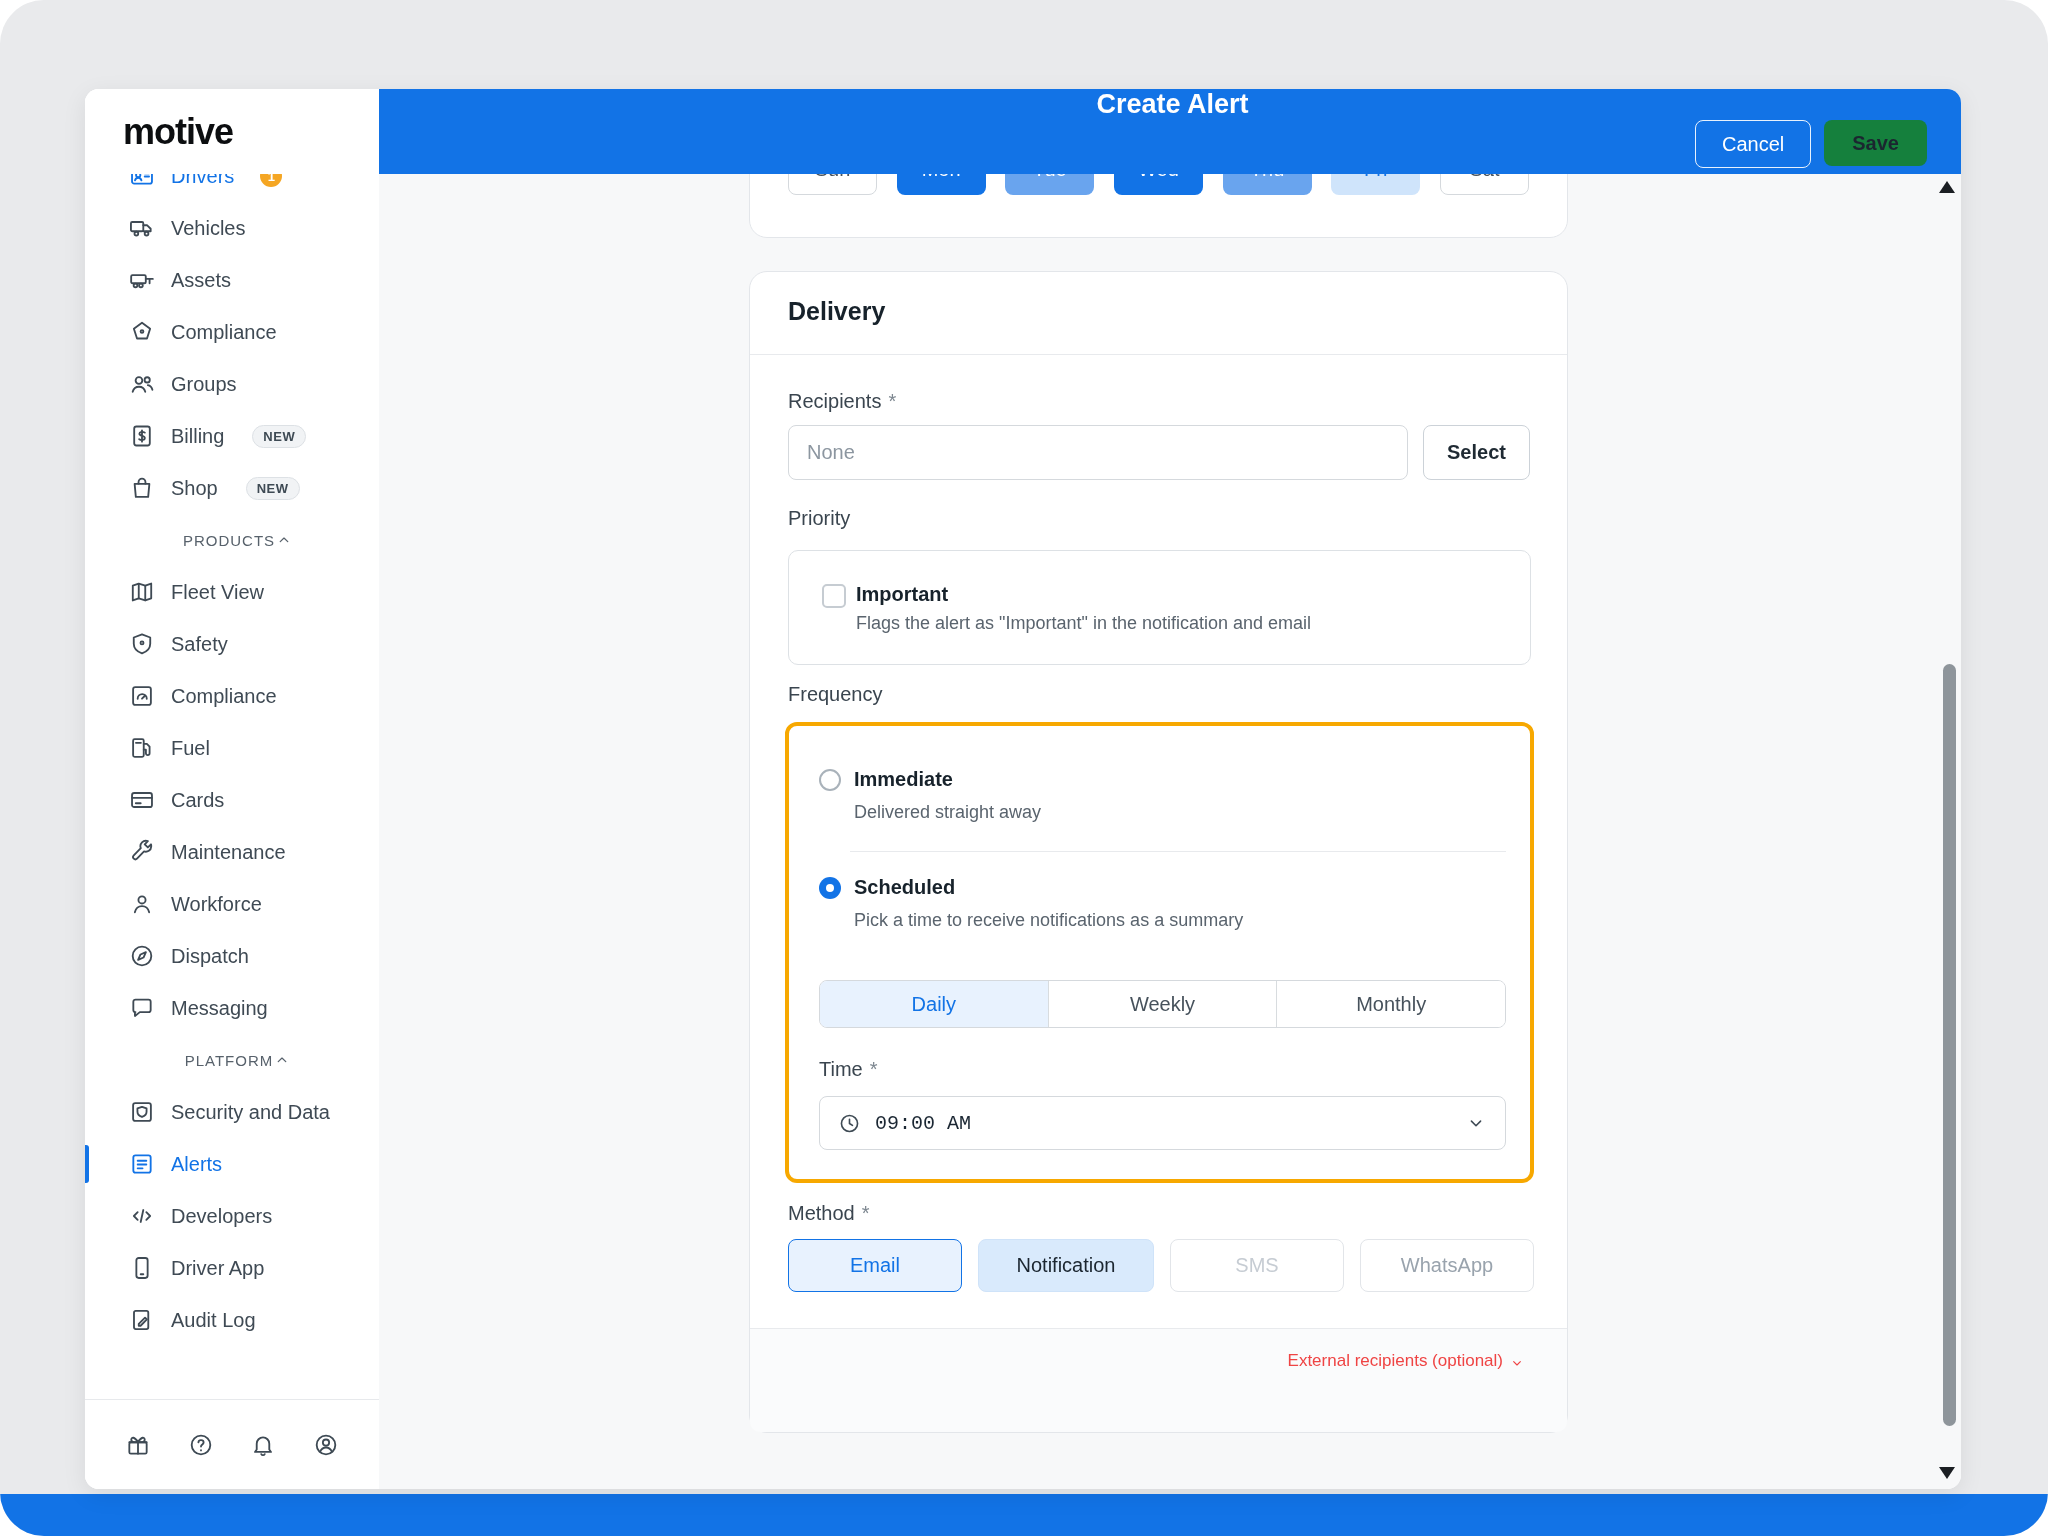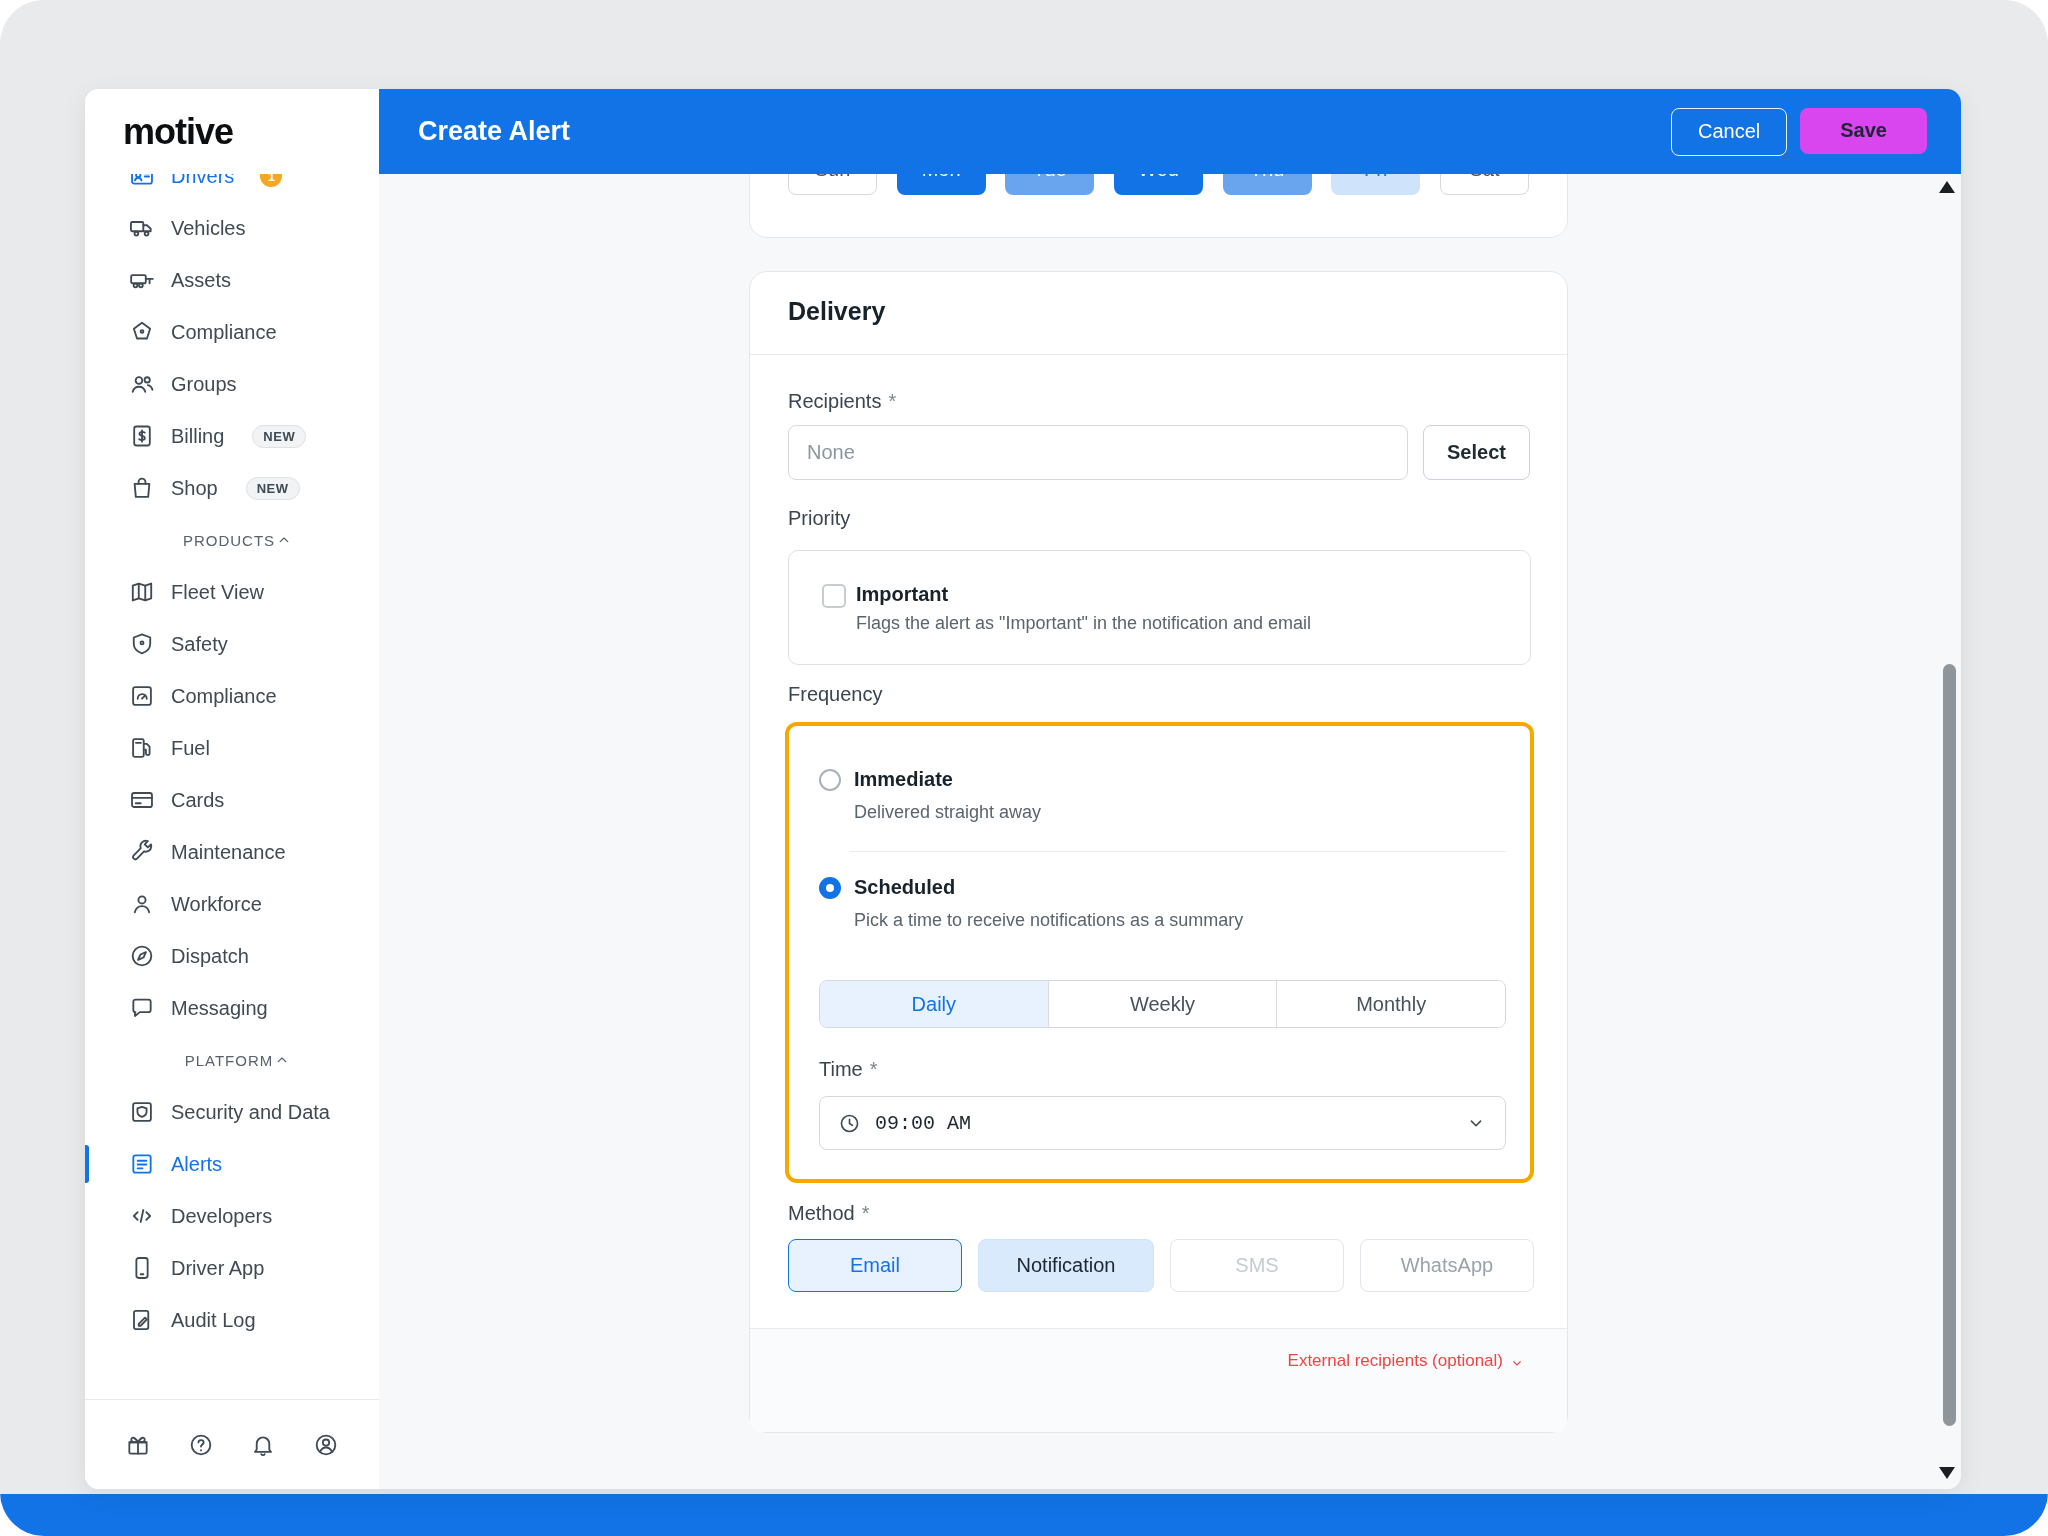--- a/index.html
+++ b/index.html
@@ -29,26 +29,26 @@
   .badge-count{margin-left:10px;background:#f5a623;color:#fff;font-size:13px;font-weight:700;
     min-width:22px;height:22px;border-radius:11px;display:flex;align-items:center;justify-content:center;padding:0 4px;box-sizing:border-box;}
   .tag-new{margin-left:12px;background:#f1f3f5;border:1px solid #dde1e5;color:#3e4a54;font-size:13px;
     font-weight:700;letter-spacing:.5px;padding:3px 10px;border-radius:12px;}
   .sidebar-footer{position:absolute;bottom:0;left:0;width:294px;height:90px;border-top:1px solid #e7e9ec;
     display:flex;align-items:center;justify-content:space-between;padding:0 40px;box-sizing:border-box;background:#fff;z-index:2;}
   .ficon{width:26px;height:26px;color:#3e4a54;cursor:pointer;display:flex;}
   .ficon svg{width:26px;height:26px;}
   
   .topbar{position:absolute;left:294px;top:0;right:0;height:85px;background:#1273e6;z-index:3;
-    display:flex;align-items:center;padding:0 34px 0 39px;box-sizing:border-box;}
+    display:flex;align-items:center;padding:0 34px 0 39px;box-sizing:border-box;flex-direction:column;}
   .topbar-title{color:#fff;font-size:27px;font-weight:700;}
   .topbar-actions{margin-left:auto;display:flex;gap:13px;}
   .btn-cancel{height:46px;padding:0 26px;border:1.5px solid rgba(255,255,255,.9);border-radius:8px;
     color:#fff;background:transparent;font-size:20px;font-weight:500;display:flex;align-items:center;cursor:pointer;}
-  .btn-save{height:46px;padding:0 40px;background:#d946ef;color:#1b2630;border:none;border-radius:8px;
+  .btn-save{height:46px;padding:0 28px;background:#15803d;color:#1b2630;border:none;border-radius:8px;
     font-size:20px;font-weight:700;display:flex;align-items:center;cursor:pointer;}
   
   .main{position:absolute;left:294px;top:0;right:0;bottom:0;background:#f7f8f9;overflow:hidden;z-index:1;}
   .card{position:absolute;background:#fff;border:1px solid #e3e6ea;border-radius:18px;box-sizing:border-box;}
   .card-top{left:370px;top:-30px;width:819px;height:179px;}
   .days-row{position:absolute;left:38px;right:38px;bottom:42px;height:52px;display:flex;justify-content:space-between;}
   .day-btn{width:89px;height:52px;border-radius:8px;display:flex;align-items:center;justify-content:center;
     font-size:20px;box-sizing:border-box;cursor:pointer;}
   .day-off{background:#fff;border:1px solid #d5d9dd;color:#47525c;}
   .day-on{background:#1273e6;color:#fff;}

